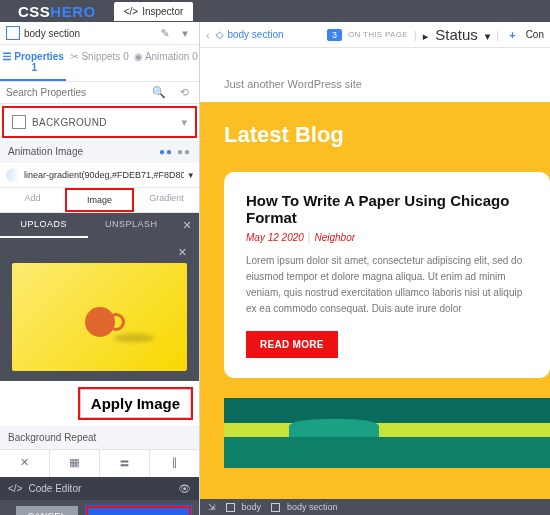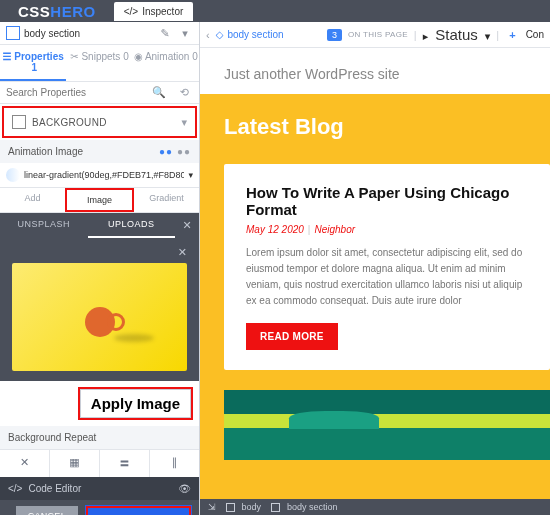--- a/index.html
+++ b/index.html
@@ -66,23 +66,23 @@
 .mainbar .spc{flex:1}
 .mainbar .count{background:#3b82f6;color:#fff;border-radius:2px;padding:1px 5px;font-size:9px}
 .mainbar .lbl2{font-size:8px;color:#9aa0ab;letter-spacing:.3px}
 .mainbar .stat{font-size:15px;color:#333;padding:0 4px}
 .mainbar .div{color:#d0d4db}
 .mainbar .plus{color:#3b82f6;font-weight:700;padding:0 4px}
 .mainbar .con{font-size:10px}
 .content{flex:1;overflow:hidden;background:#fbbf24;display:flex;flex-direction:column}
 .hero{background:#fff;padding:2px 24px 12px}
 .hero .site{color:#e11;font-weight:700;font-style:italic;font-size:16px;margin-top:-8px}
-.hero .tag{color:#888;font-size:14px;margin-top:6px}
+.hero .tag{color:#888;font-size:11px;margin-top:18px}
 .latest{color:#fff;font-size:22px;font-weight:700;padding:20px 24px 24px}
-.card{background:#fff;margin:0 0 0 24px;padding:20px 22px;border-radius:2px}
+.card{background:#fff;margin:0 0 0 24px;padding:20px 22px;border-radius:10px}
 .card h2{font-size:15px;font-weight:700;margin-bottom:6px;color:#111}
 .meta{font-size:10px;color:#e11;font-style:italic;margin-bottom:10px}
 .meta .sep{color:#ccc;font-style:normal;margin:0 4px}
 .card p{font-size:10px;color:#777;line-height:1.6;margin-bottom:14px}
 .readmore{background:#e11;color:#fff;padding:8px 14px;font-size:10px;font-weight:700;display:inline-block;letter-spacing:.3px}
 .photo{height:70px;margin:20px 0 0 24px;background:linear-gradient(180deg,#0a6b5c 0%,#0a6b5c 35%,#c9e33a 35%,#c9e33a 55%,#0e8068 55%,#0e8068 100%);position:relative}
 .photo::after{content:"";position:absolute;left:20%;top:30%;width:90px;height:18px;background:#1aa083;border-radius:40% 40% 0 0}
 .footer{background:#4a4f5a;color:#c8cdd7;display:flex;align-items:center;gap:10px;padding:3px 8px;font-size:9px}
 .footer .fi{display:flex;align-items:center;gap:7px}
 .footer .box{width:9px;height:9px;border:1px solid #c8cdd7}
@@ -140,22 +140,22 @@
         <div>▾</div>
       </div>
 
       <div class="subtabs">
         <div class="st">Add</div>
         <div class="st red">Image</div>
         <div class="st">Gradient</div>
       </div>
 
       <div class="imgtabs">
+        <div class="it act">UPLOADS</div>
         <div class="it">UNSPLASH</div>
-        <div class="it act">UPLOADS</div>
         <div class="cl">✕</div>
       </div>
 
       <div class="preview">
         <div class="cl2">✕</div>
         <div class="pimg">
           <div class="cup"></div>
           <div class="shadow"></div>
         </div>
       </div>

